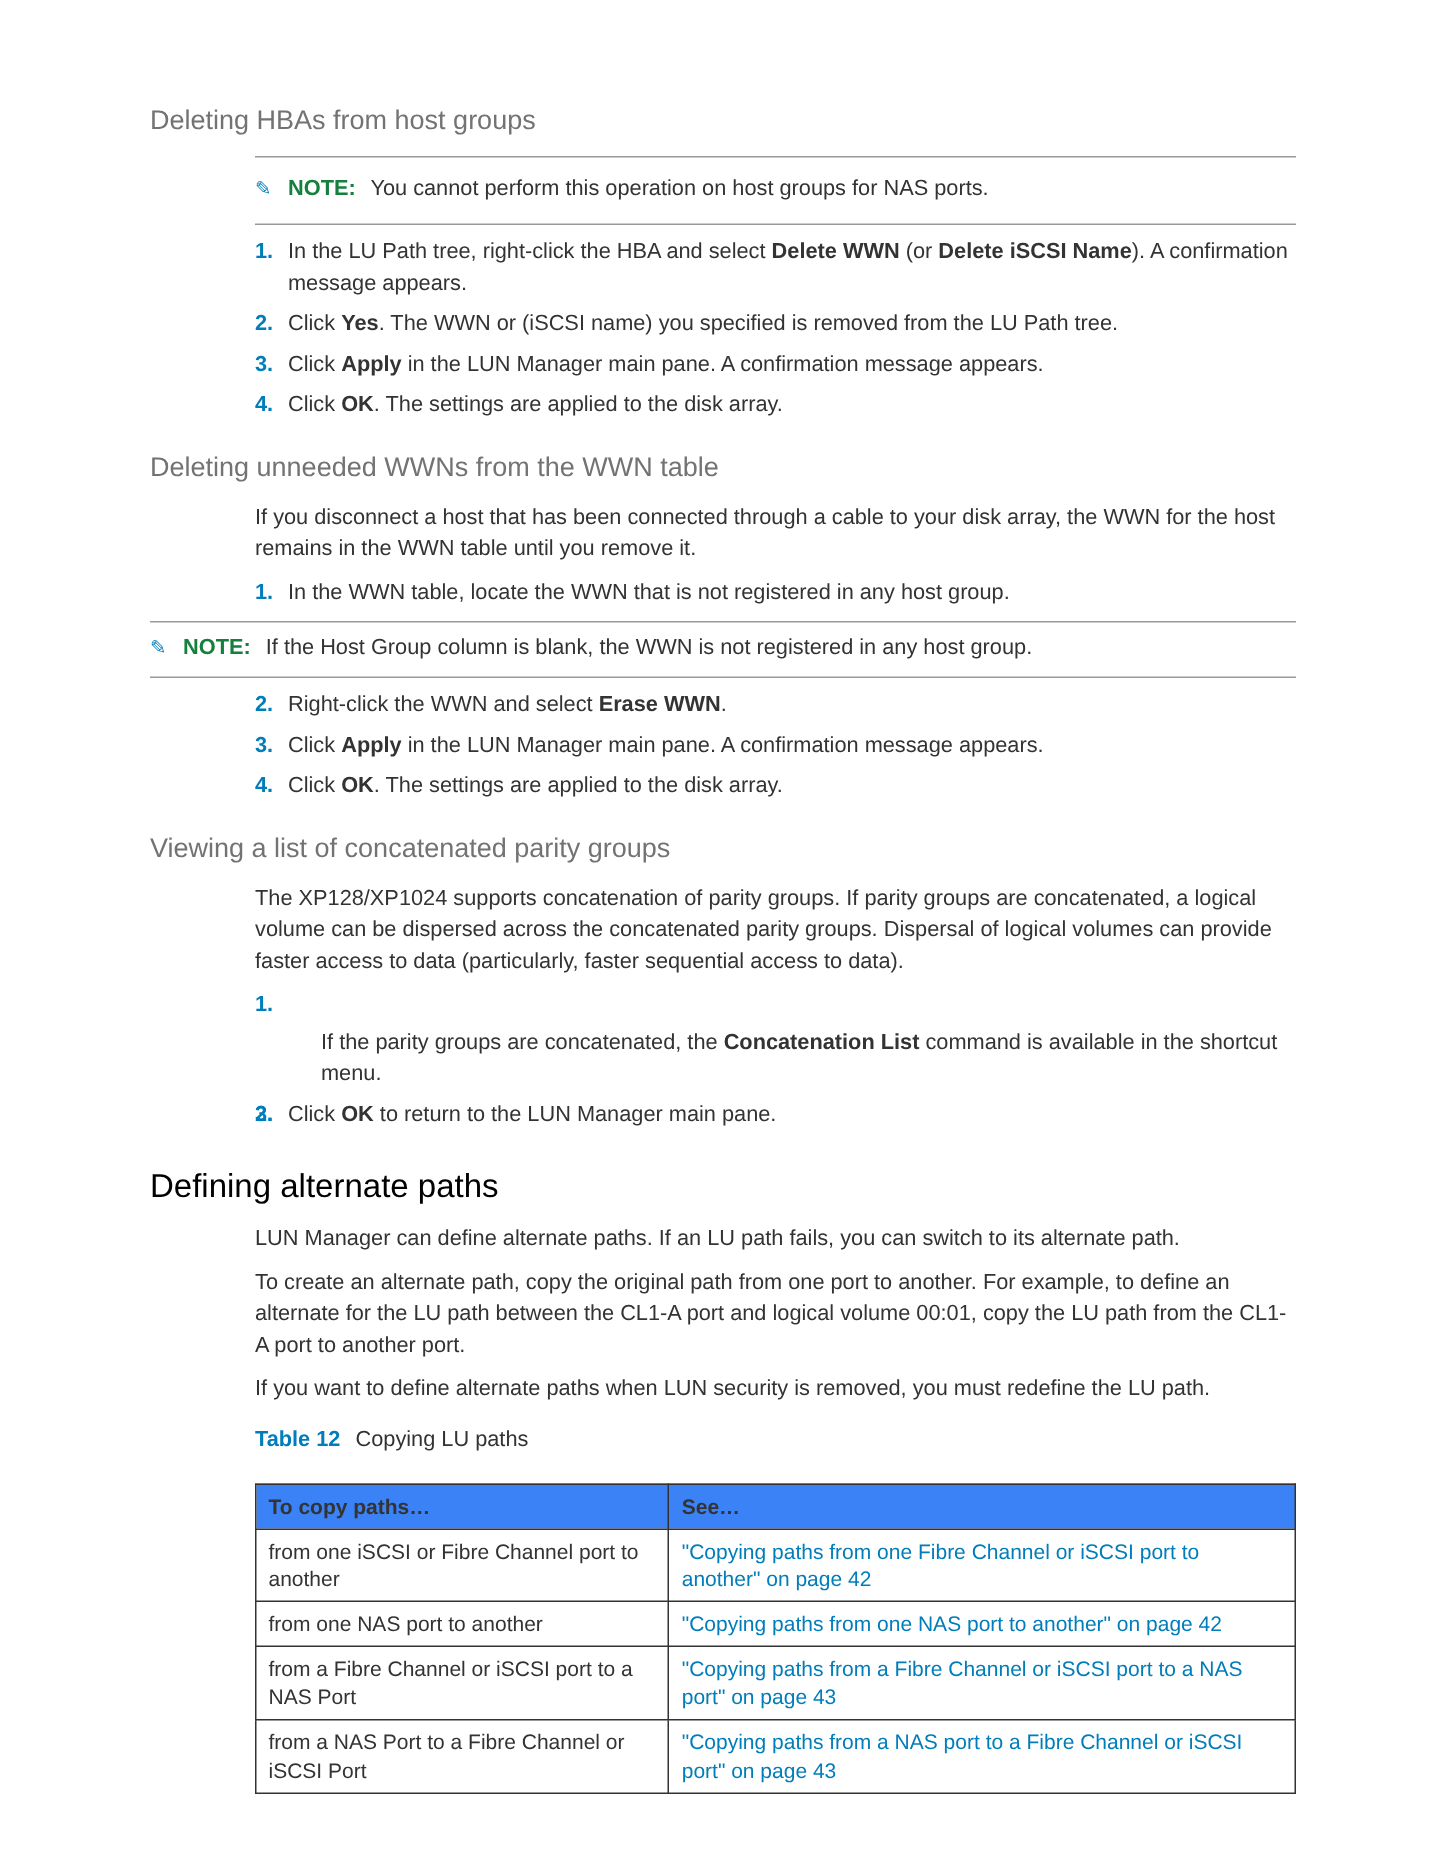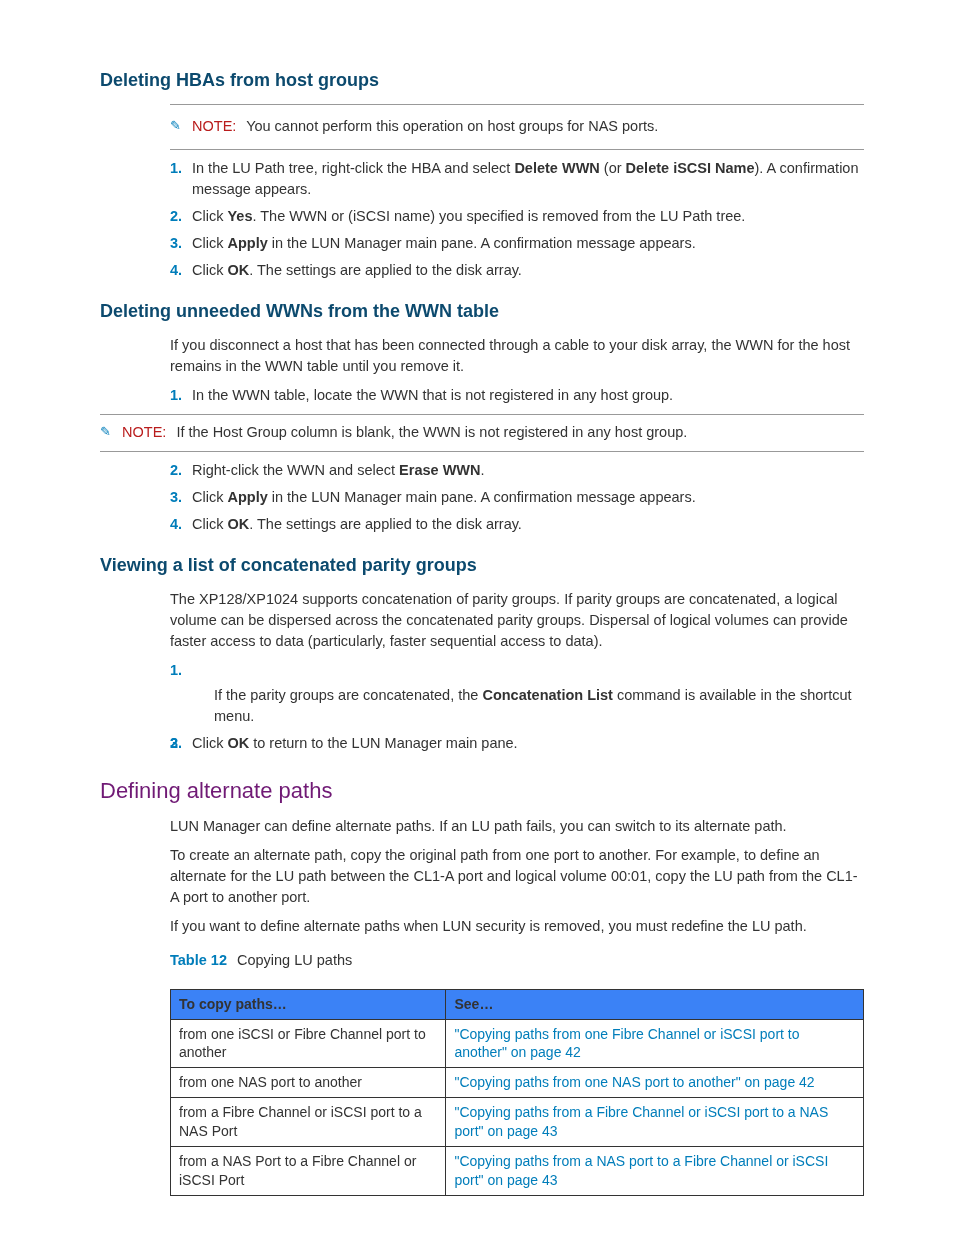--- a/index.html
+++ b/index.html
@@ -6,28 +6,28 @@
     font-family: "Helvetica Neue", Helvetica, Arial, sans-serif;
     font-size: 14.5px;
     color: #333;
     margin: 0;
     padding: 50px 90px 40px 100px;
     width: 954px;
     box-sizing: border-box;
     line-height: 1.35;
   }
   .h-sub {
-    color: #0c4a6e;
+    color: #737373;
     font-size: 18px;
-    font-weight: 700;
+    font-weight: 400;
     margin-bottom: 12px;
     margin-top: 18px;
   }
   .h-section {
-    color: #701a75;
+    color: #000000;
     font-size: 22px;
     font-weight: 300;
     margin-top: 22px;
     margin-bottom: 10px;
   }
   hr.sep {
     border: none;
     border-top: 1px solid #999;
     margin: 8px 0 8px 70px;
   }
@@ -41,22 +41,22 @@
     padding: 4px 0;
   }
   .note-icon {
     display: inline-block;
     width: 18px;
     color: #007dba;
     font-size: 13px;
     vertical-align: top;
   }
   .note-label {
-    color: #b91c1c;
-    font-weight: normal;
+    color: #15803d;
+    font-weight: bold;
     margin-right: 6px;
   }
   ol.steps {
     list-style: none;
     margin: 6px 0 6px 70px;
     padding: 0;
   }
   ol.steps li {
     margin-bottom: 6px;
     padding-left: 22px;

